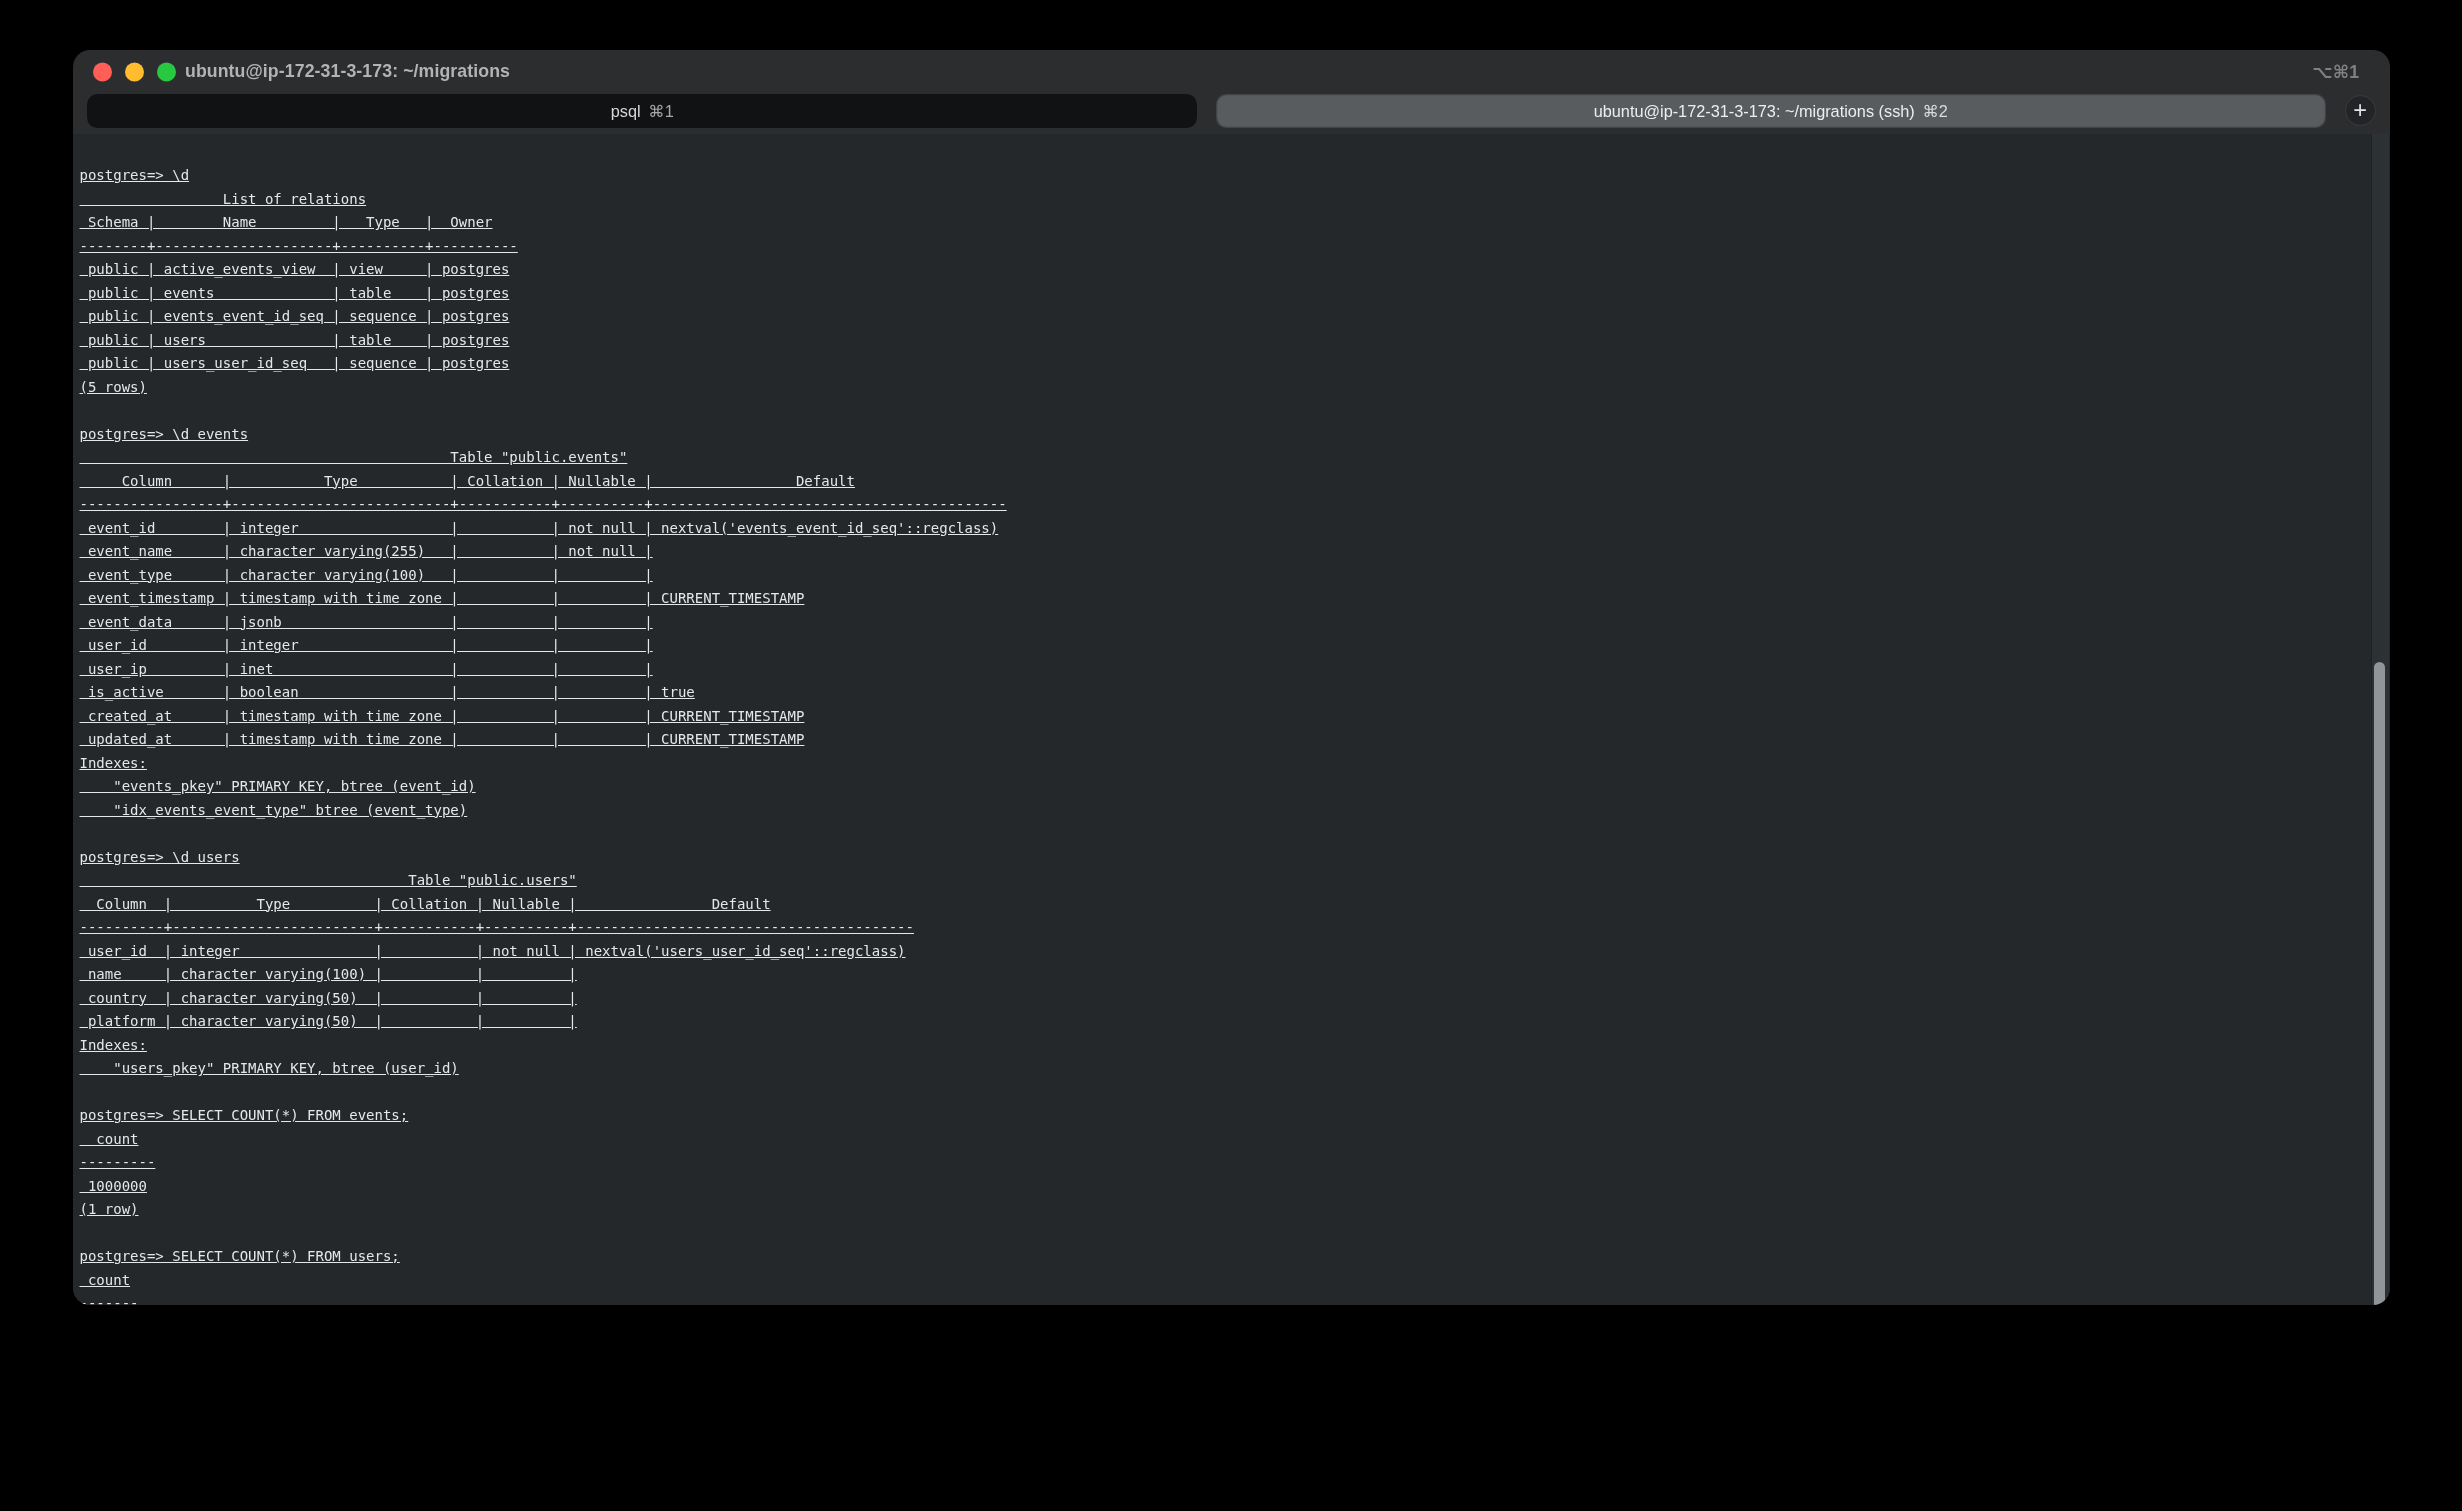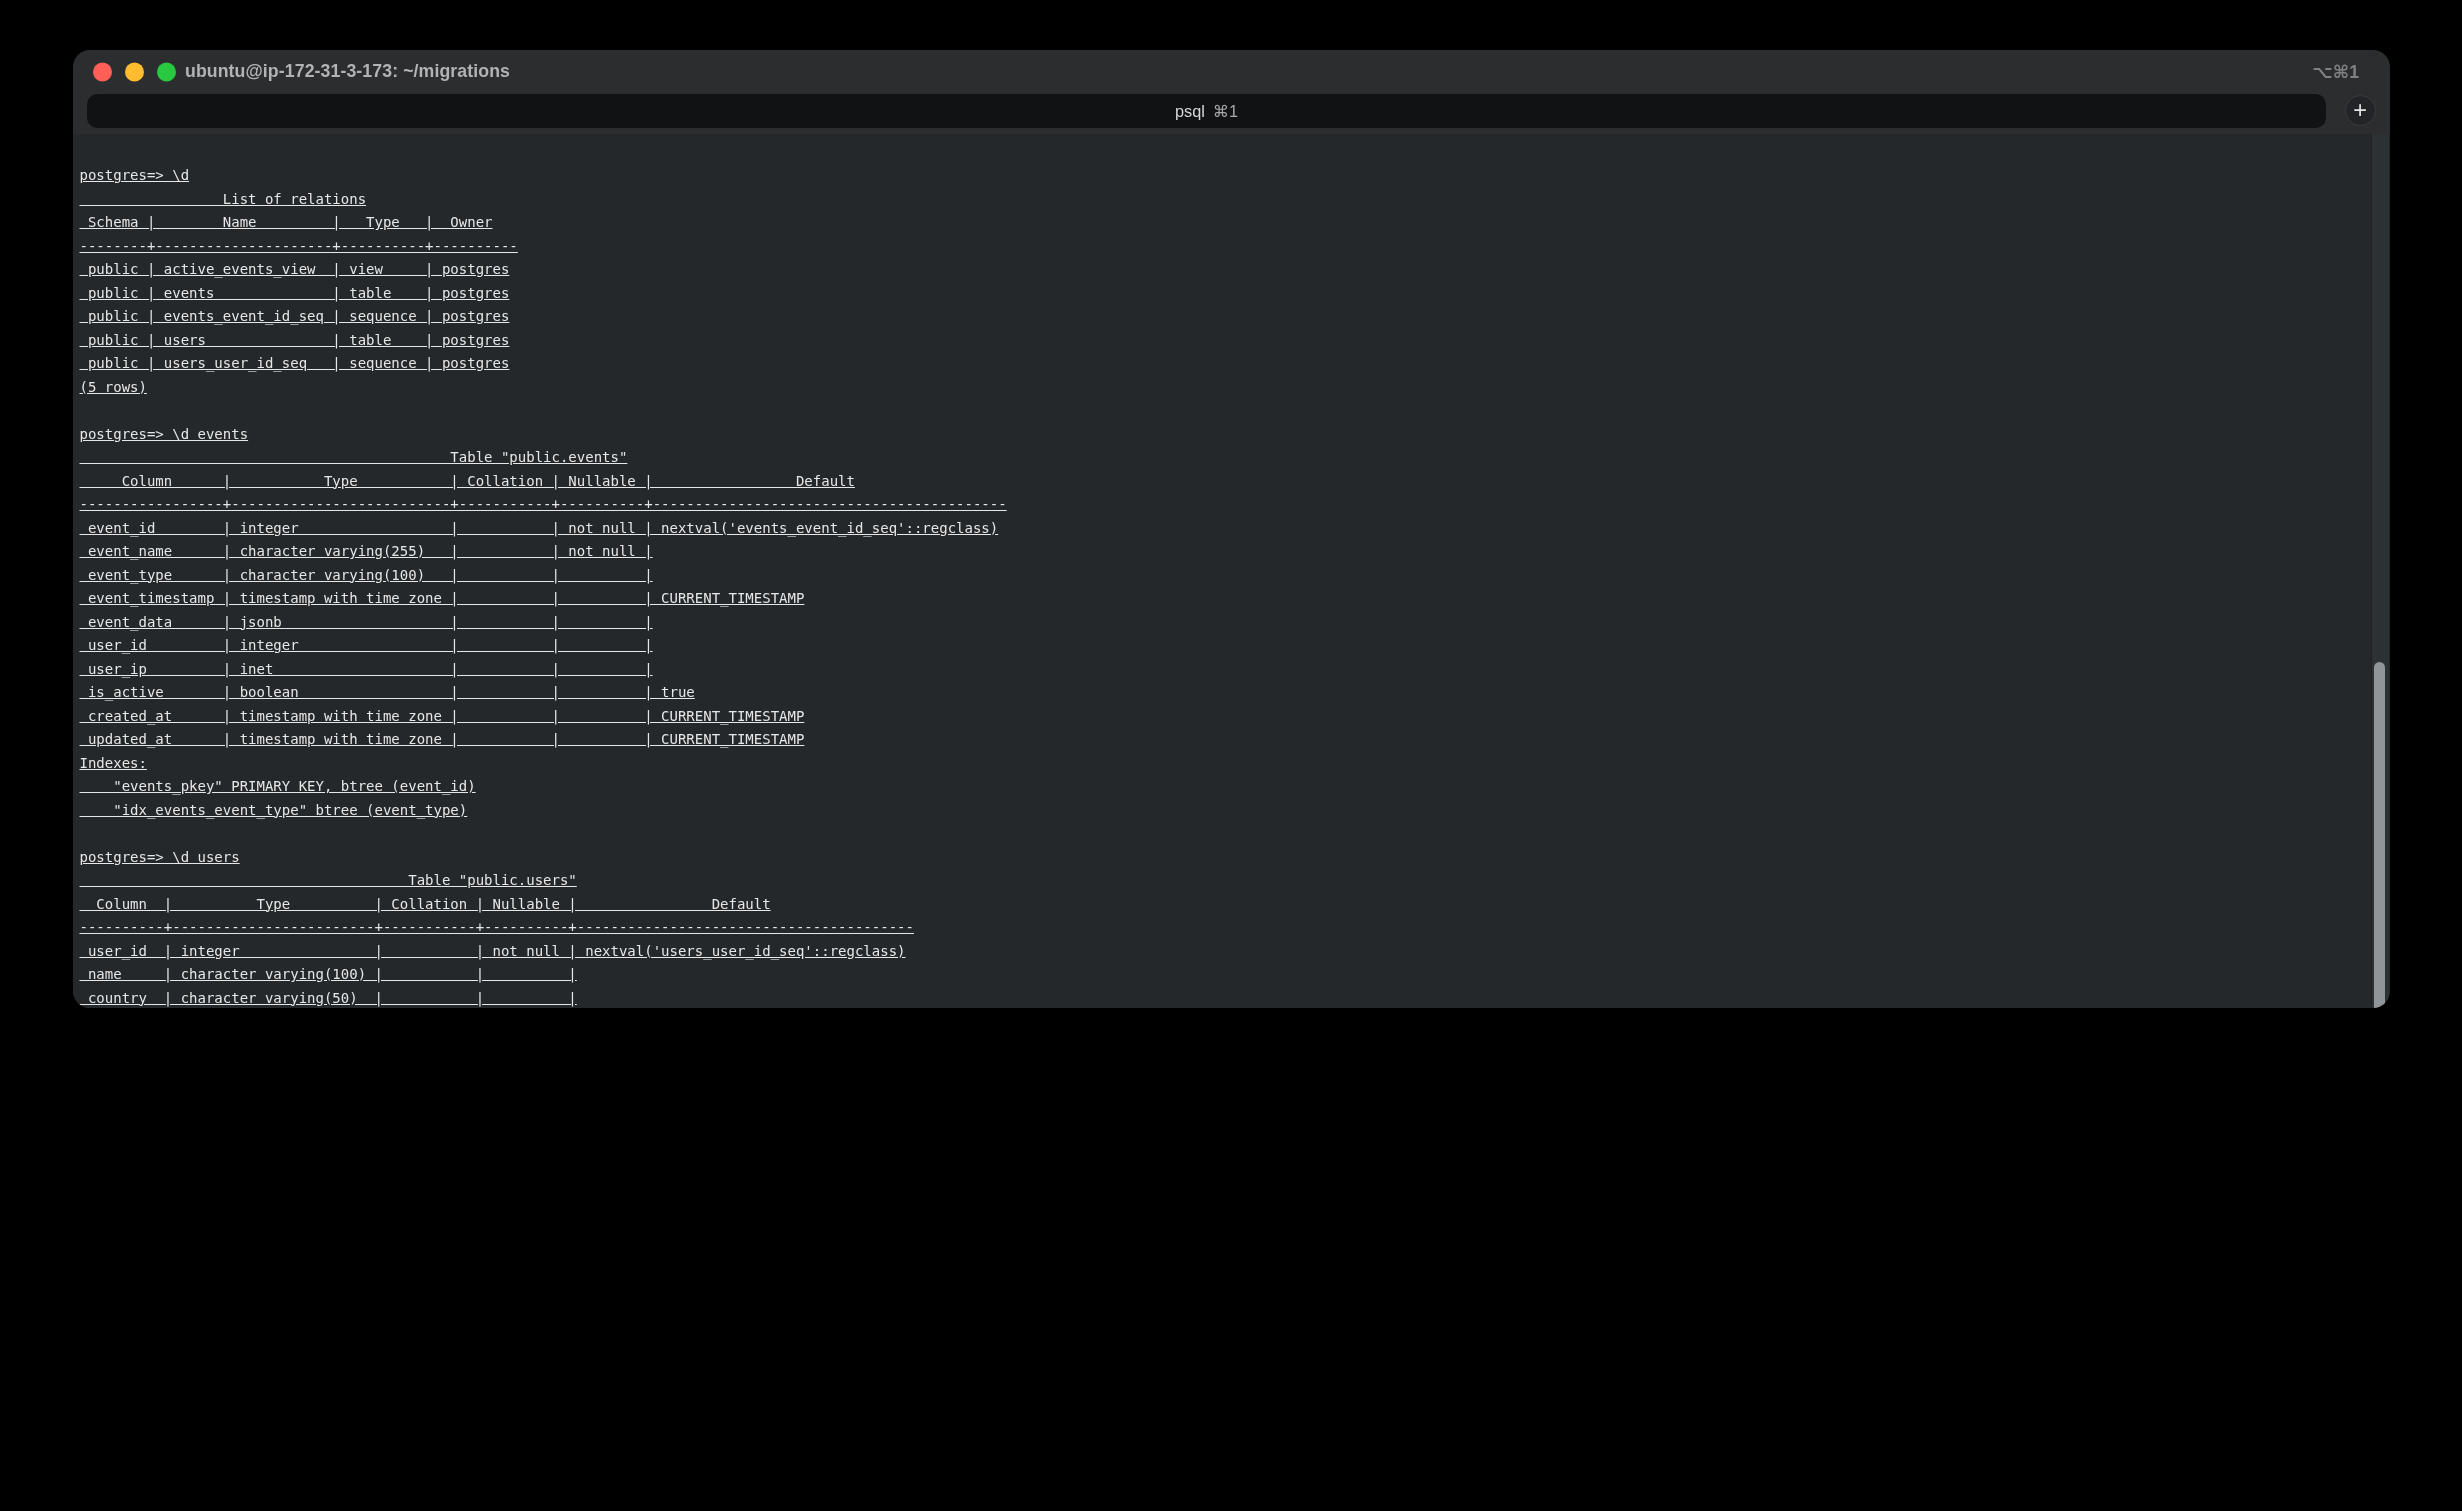--- a/index.html
+++ b/index.html
@@ -1,21 +1,21 @@
 <!DOCTYPE html>
 <html style="font-size:10.5px"><head>
 <meta charset="utf-8">
 <style>
   html,body{margin:0;padding:0;background:#000;}
   body{
     width:2462px;height:1512px;position:relative;overflow:hidden;
     font-family:"Liberation Sans","DejaVu Sans",sans-serif;
   }
   .window{
-    position:absolute;left:73px;top:50px;width:2317px;height:958px;
+    position:absolute;left:73px;top:50px;width:2317px;height:1255px;
     background:#2c2d2f;border-radius:17px;overflow:hidden;
     box-shadow:0 19.6px 52px rgba(0,0,0,0.6);
   }
   
   .titlebar{position:relative;height:43px;display:flex;align-items:center;}
   .traffic{position:absolute;left:19.6px;top:50%;transform:translateY(-50%);display:flex;gap:13px;}
   .light{width:19px;height:19px;border-radius:50%;display:inline-block;}
   .light.red{background:#ff5f57;}
   .light.yellow{background:#febc2e;}
   .light.green{background:#28c840;}
@@ -82,20 +82,24 @@
     </div>
     <div class="title">ubuntu@ip-172-31-3-173: ~/migrations</div>
     <div class="title-shortcut">⌥⌘1</div>
   </div>
 
   <div class="tabbar">
     <div class="tab active">
       <span>psql</span>
       <span class="shortcut">⌘1</span>
     </div>
+    <div class="tab inactive">
+      <span>ubuntu@ip-172-31-3-173: ~/migrations (ssh)</span>
+      <span class="shortcut">⌘2</span>
+    </div>
     <div class="newtab">
       <span>+</span>
     </div>
   </div>
 
   <div class="content">
     <pre class="term">postgres=&gt; \d
                  List of relations
  Schema |        Name         |   Type   |  Owner
 --------+---------------------+----------+----------

